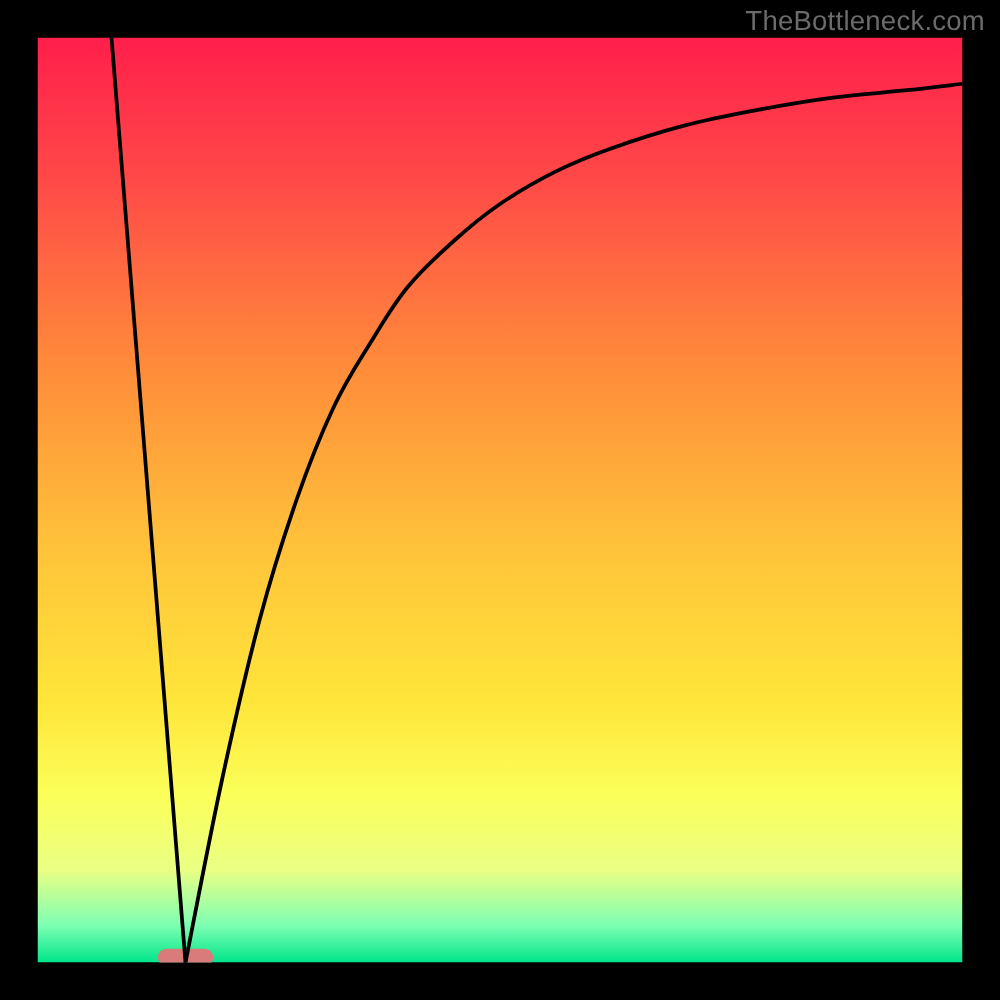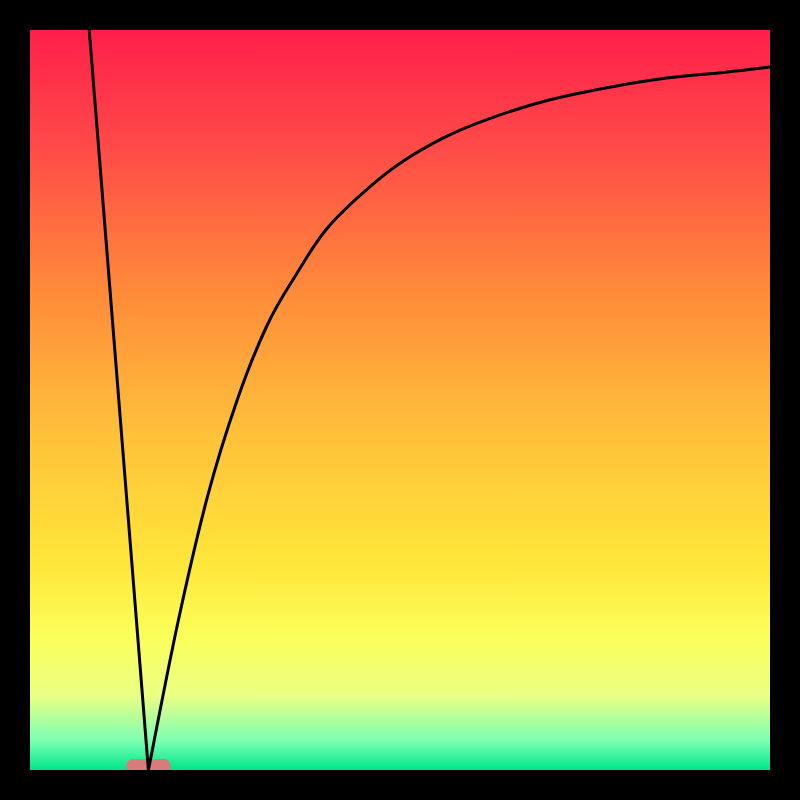--- a/index.html
+++ b/index.html
@@ -36,20 +36,21 @@
     user-select: none;
   }
   svg {
     display: block;
   }
 </style>
 </head>
 <body>
 
 <div class="frame">
+  <div class="watermark">TheBottleneck.com</div>
   <div class="plot-area">
     <svg id="chart-svg" width="740" height="740" viewBox="0 0 740 740">
       <defs>
         <linearGradient id="bg-grad" x1="0" y1="0" x2="0" y2="1">
             <stop offset="0%" stop-color="#ff1f4b"></stop>
             <stop offset="15%" stop-color="#ff4848"></stop>
             <stop offset="35%" stop-color="#ff8a3a"></stop>
             <stop offset="55.00000000000001%" stop-color="#ffc23a"></stop>
             <stop offset="72%" stop-color="#ffe63a"></stop>
             <stop offset="82%" stop-color="#fbff5a"></stop>

